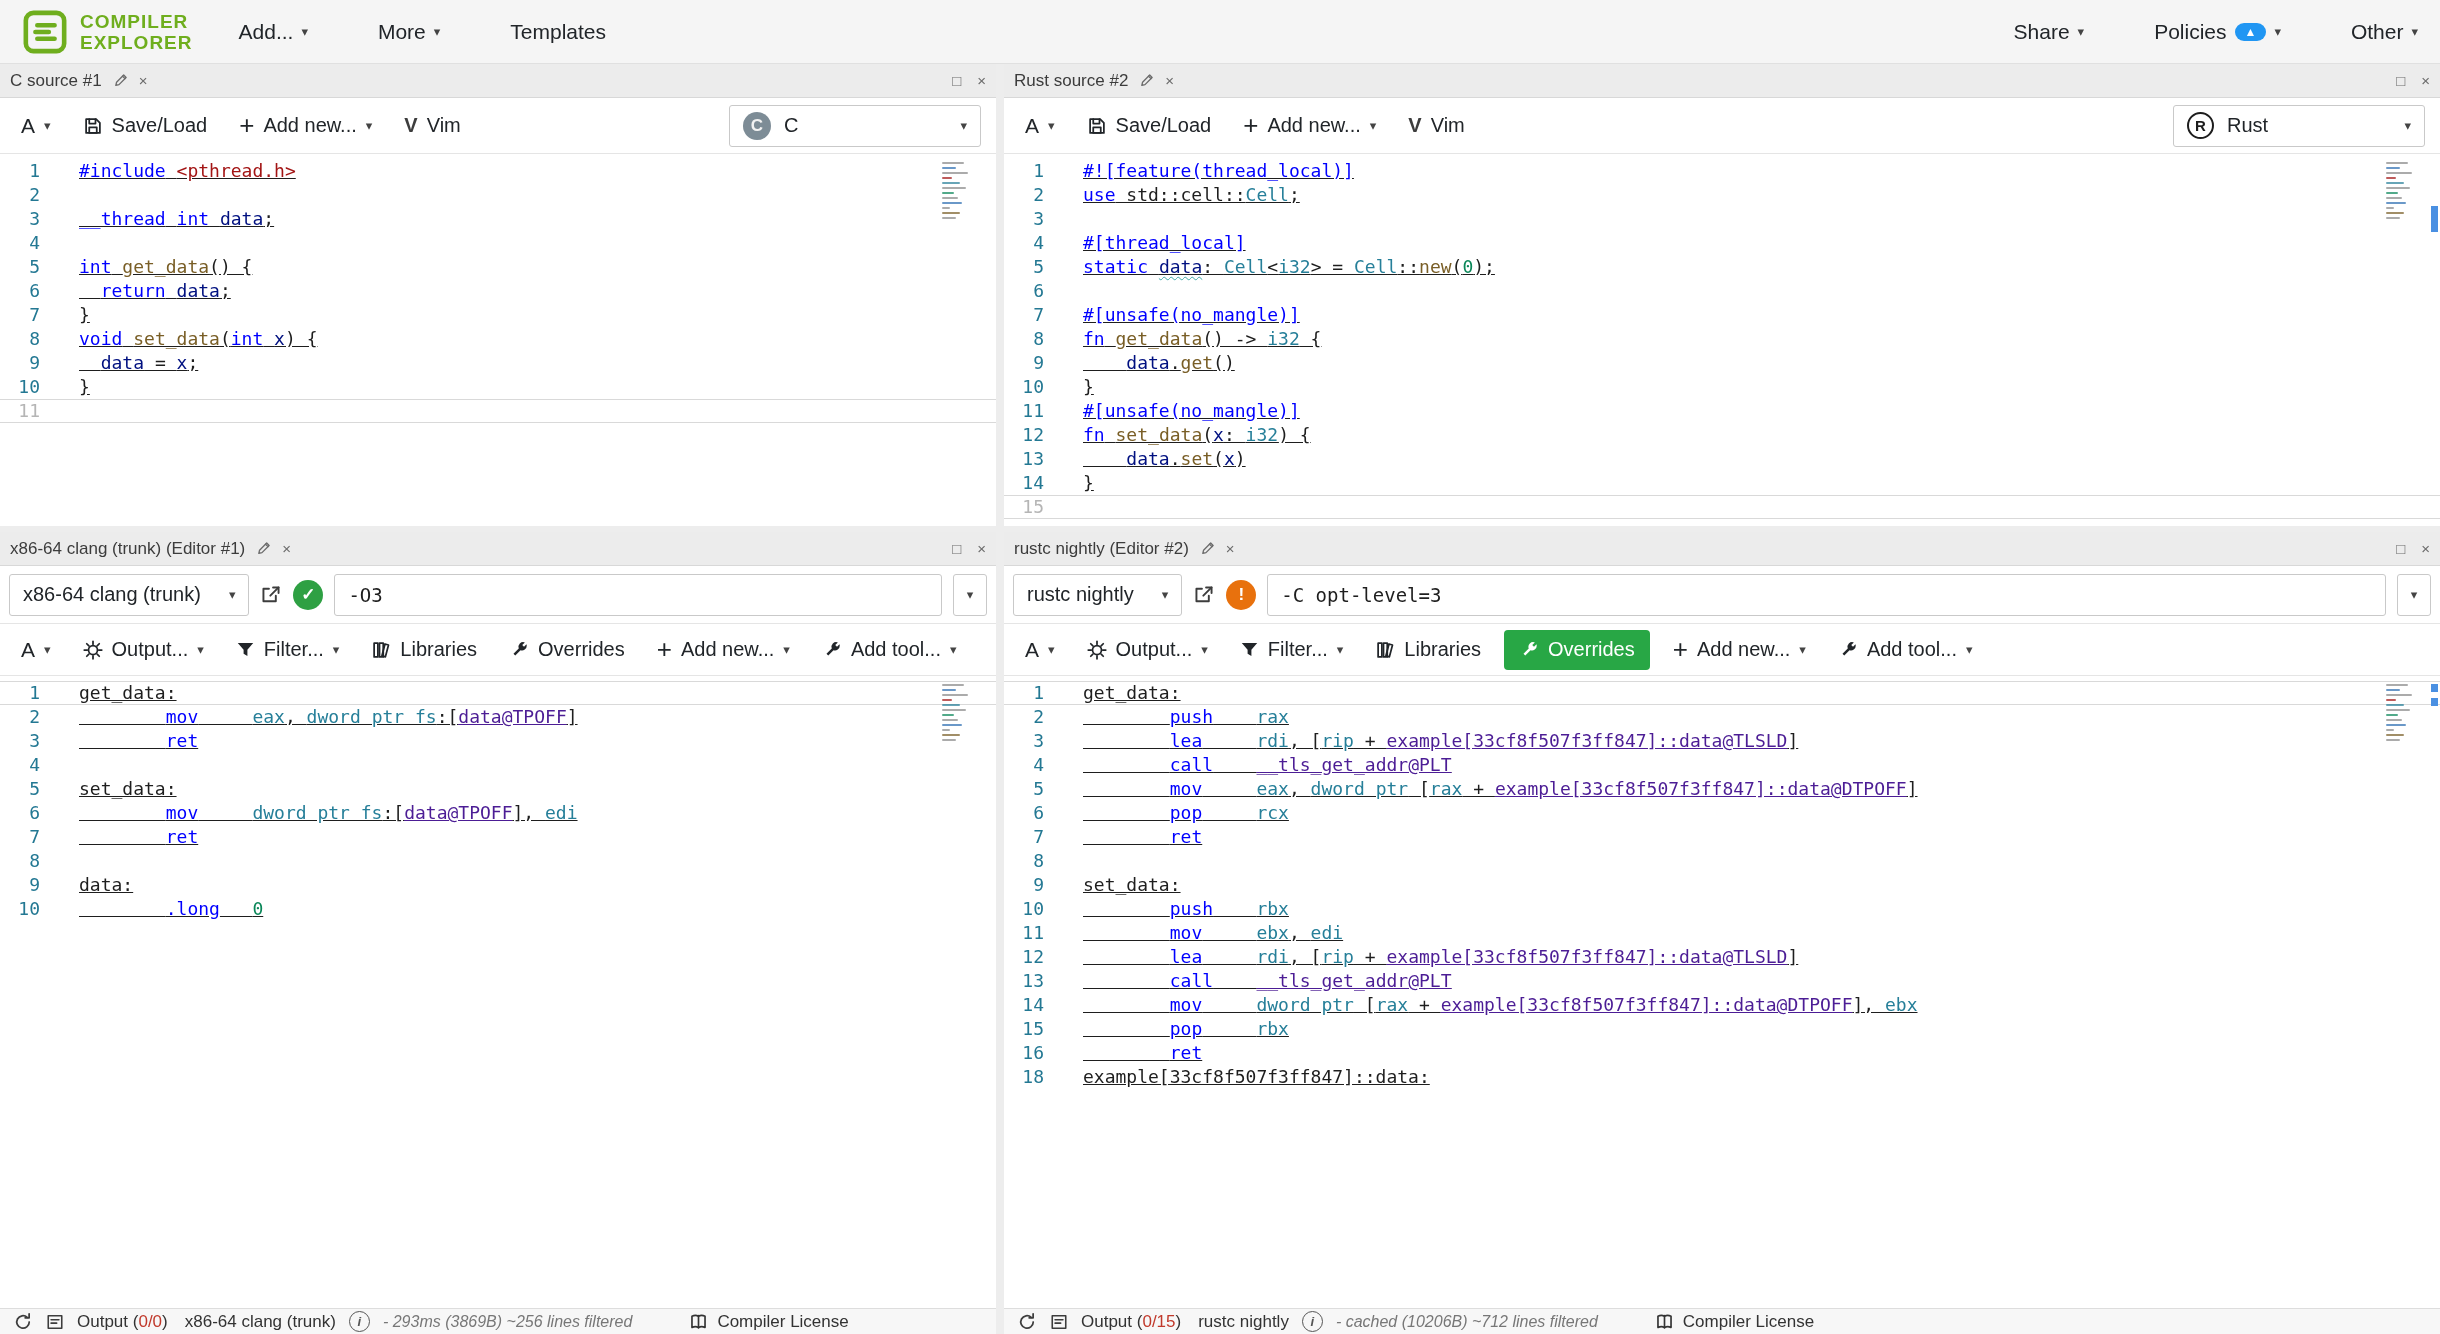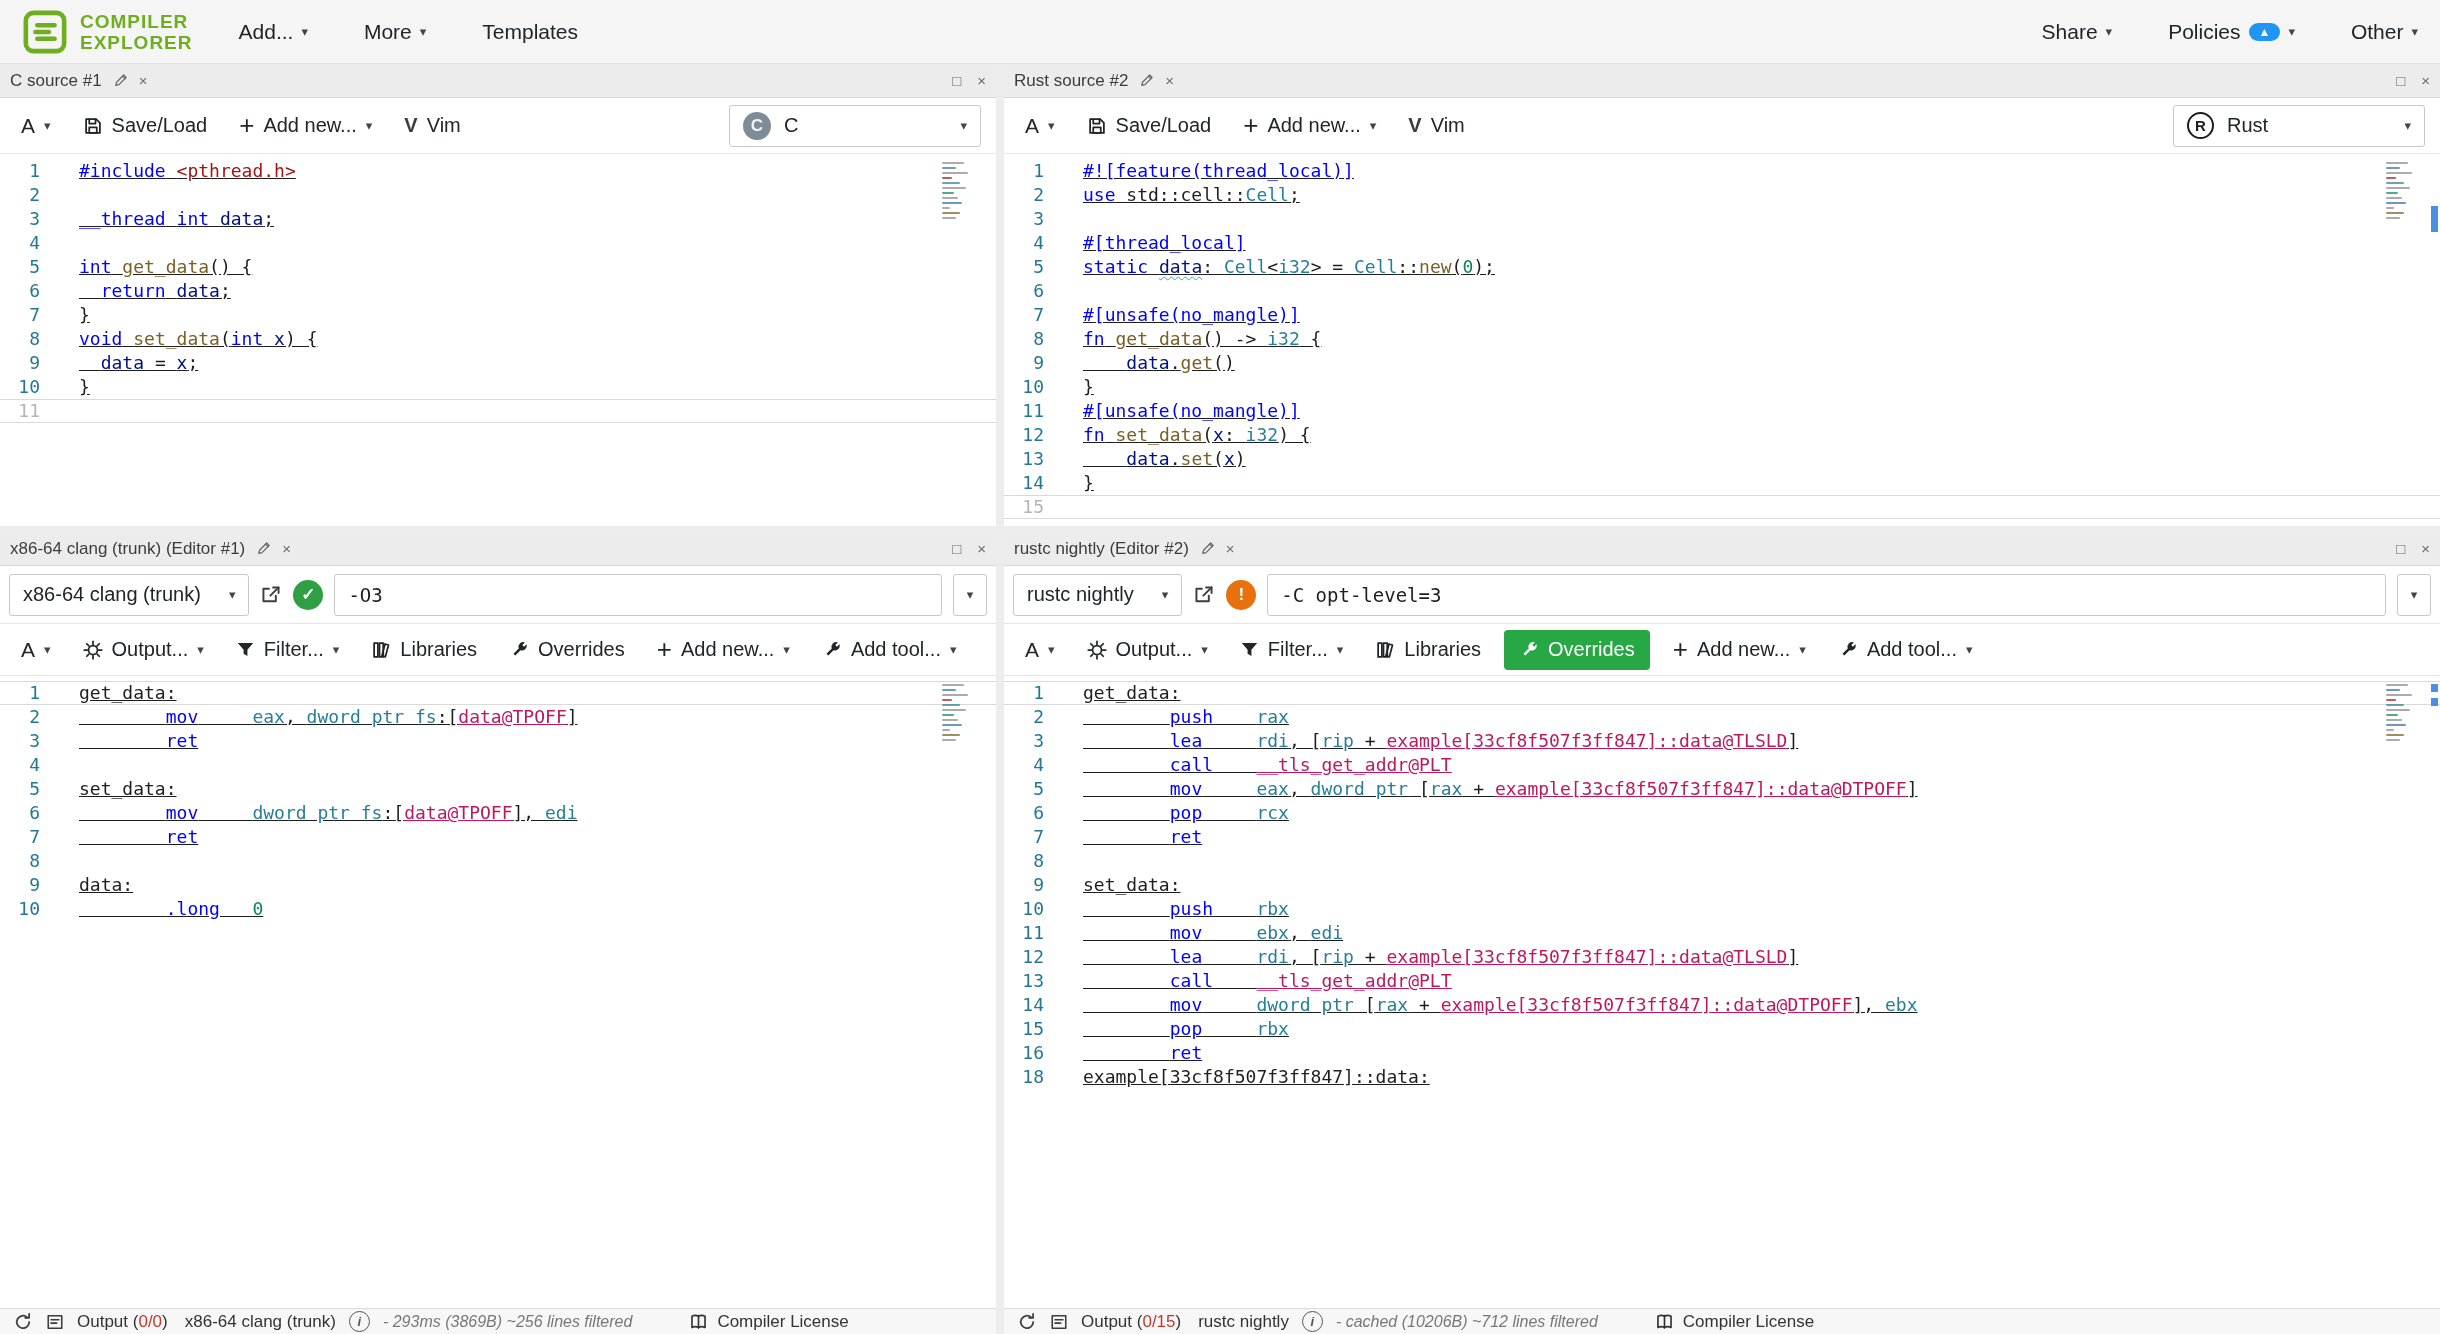--- a/index.html
+++ b/index.html
@@ -14,21 +14,21 @@
   .ic { stroke: currentColor; fill: none; stroke-width: 1.4; stroke-linecap: round; stroke-linejoin: round; }
   .ic-fill { fill: currentColor; stroke: none; }
 
   
   .topbar {
     height: 64px; background: #f5f5f5; border-bottom: 1px solid #e0e0e0;
     display: flex; align-items: center; padding: 0 22px; gap: 46px;
   }
   .logo { display: flex; align-items: center; gap: 12px; cursor: pointer; }
   .logo-text { display: flex; flex-direction: column; font-weight: bold; font-size: 19px; line-height: 21px; color: #6fae1e; letter-spacing: 1px; }
-  .nav { display: flex; gap: 56px; font-size: 21px; color: #212529; }
+  .nav { display: flex; gap: 70px; font-size: 21px; color: #212529; }
   .nav-item { display: flex; align-items: center; gap: 8px; cursor: pointer; }
   .caret { font-size: 13px; color: #444; line-height: 1; }
   .spacer { flex: 1; }
   .badge {
     background: #2096f3; color: #fff; border-radius: 10px;
     padding: 3px 10px; font-size: 12px; line-height: 1; display: inline-flex; align-items: center;
   }
 
   
   .layout { display: flex; height: 1270px; }
@@ -118,21 +118,21 @@
   .lc { white-space: pre; padding-left: 15px; color: #1e1e1e; text-decoration: underline; }
   .src .ln-cur { color: #b5b5b5; }
 
   .tok-kw { color: #0000ff; }
   .tok-ty { color: #267f99; }
   .tok-st { color: #a31515; }
   .tok-nu { color: #098658; }
   .tok-fn { color: #795e26; }
   .tok-va { color: #001080; }
   .tok-pl { color: #1e1e1e; }
-  .tok-lk { color: #be185d; text-decoration: underline; }
+  .tok-lk { color: #4c1d95; text-decoration: underline; }
   .tok-sq { color: #001080; text-decoration: underline wavy #3fa7a7 1px; text-underline-offset: 3px; }
 
   .minimap { position: absolute; top: 8px; right: 16px; width: 38px; display: flex; flex-direction: column; gap: 3px; }
   .mm-bar { height: 2px; border-radius: 1px; opacity: .7; }
   .ov-marker { position: absolute; right: 2px; width: 7px; background: #4a90e2; }
 
   
   .statusbar {
     height: 26px; flex: none; background: #f7f7f7; border-top: 1px solid #ddd;
     display: flex; align-items: center; gap: 13px; padding: 0 13px; font-size: 17px; color: #333;

